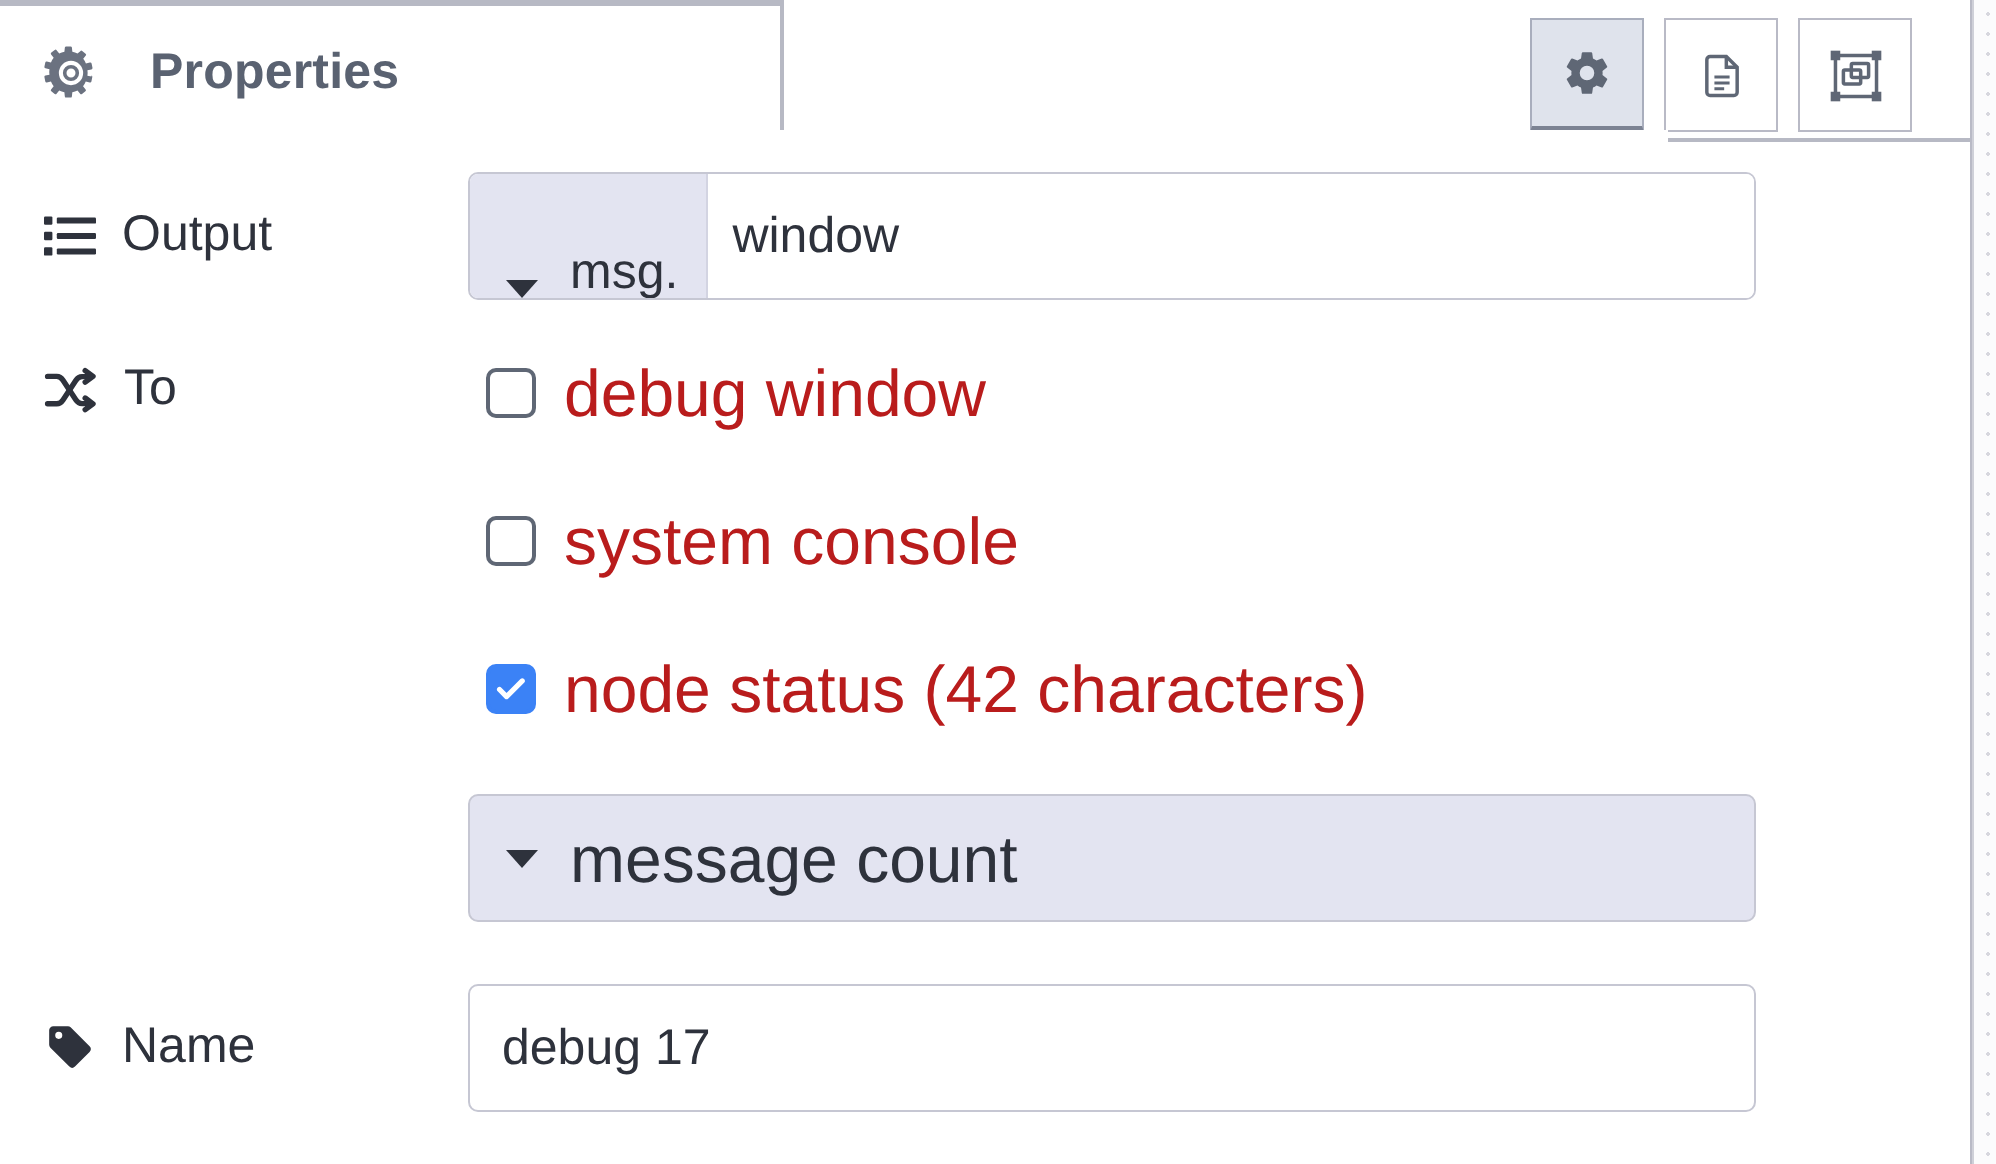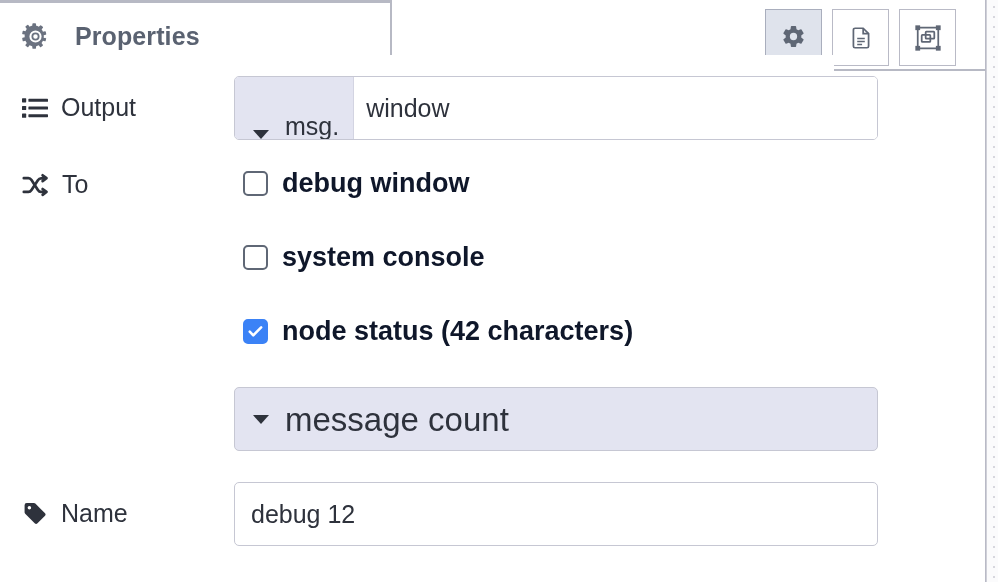--- a/index.html
+++ b/index.html
@@ -122,21 +122,21 @@
     background: #dfe3ec;
     border: 1px solid #a9aebd;
     border-bottom: 3px solid #7c8393;
   }
   .hbtn svg { display: block; }
 
   
   .form {
     position: absolute;
     left: 0;
-    top: 55px;
+    top: 65px;
     width: 834px;
     height: 511px;
     background: #ffffff;
     padding-left: 32px;
   }
 
   .row {
     position: absolute;
     left: 0;
     width: 986px;
@@ -221,25 +221,24 @@
     display: flex;
     align-items: center;
     justify-content: center;
   }
   .cbox.checked {
     background: #3b82f6;
     border-color: #3b82f6;
   }
   .cbox.checked svg { display: block; }
   .cblabel {
-    font-size: 27px;
-    color: #0f172a;
+    font-size: 33px;
+    color: #b91c1c;
     line-height: 1;
     white-space: nowrap;
-    font-weight: bold;
   }
 
   
   .select-box {
     position: absolute;
     left: 234px;
     width: 644px;
     height: 64px;
     border: 1px solid #c6c7d3;
     border-radius: 5px;
@@ -399,21 +398,21 @@
     <div class="row" style="top:427px;height:64px;">
       <div class="row-label" style="top:19px;">
         <span class="lbl-ico">
           <svg width="26" height="25" viewBox="0 0 24 24" fill="#2e323c">
             <path d="M21.4 11.6L12.3 2.5A1.9 1.9 0 0 0 10.9 2H4a2 2 0 0 0-2 2v6.9c0 .53.21 1.04.59 1.41l9.1 9.1a1.9 1.9 0 0 0 2.7 0l7-7a1.9 1.9 0 0 0 .01-2.81zM6.6 8.1a1.7 1.7 0 1 1 0-3.4 1.7 1.7 0 0 1 0 3.4z"></path>
           </svg>
         </span>
         <span>Name</span>
       </div>
 
-      <div class="text-input" style="top:0;">debug 12</div>
+      <div class="text-input" style="top:0;">debug 17</div>
     </div>
 
   </div>
 
   <div class="panel-right-border"></div>
   <div class="canvas-strip"></div>
 
 </div>
 
 </body></html>

